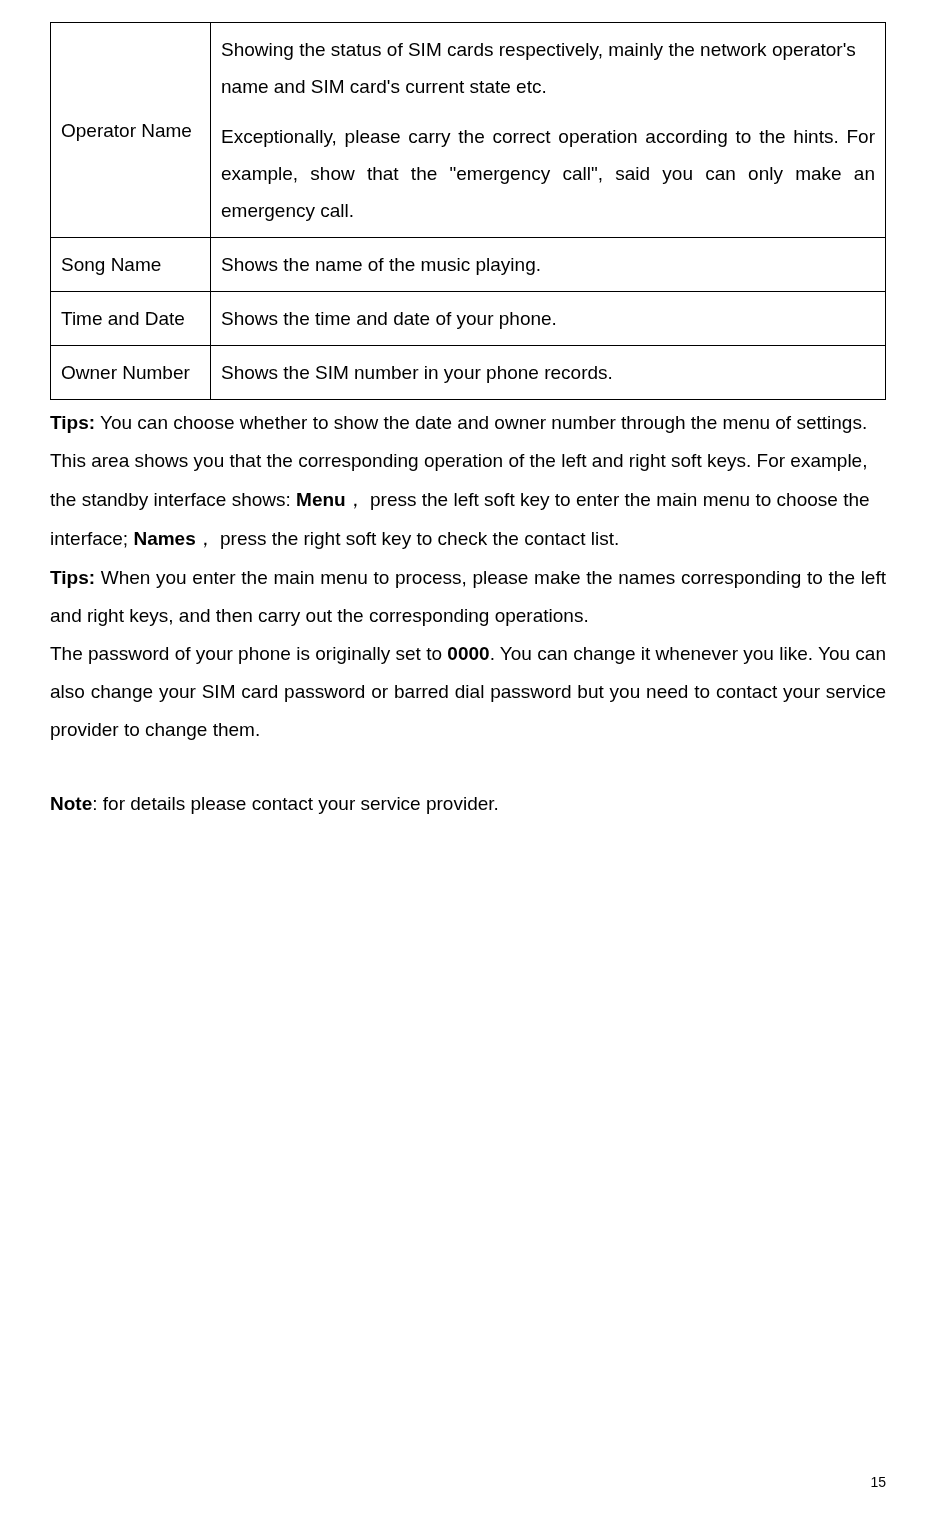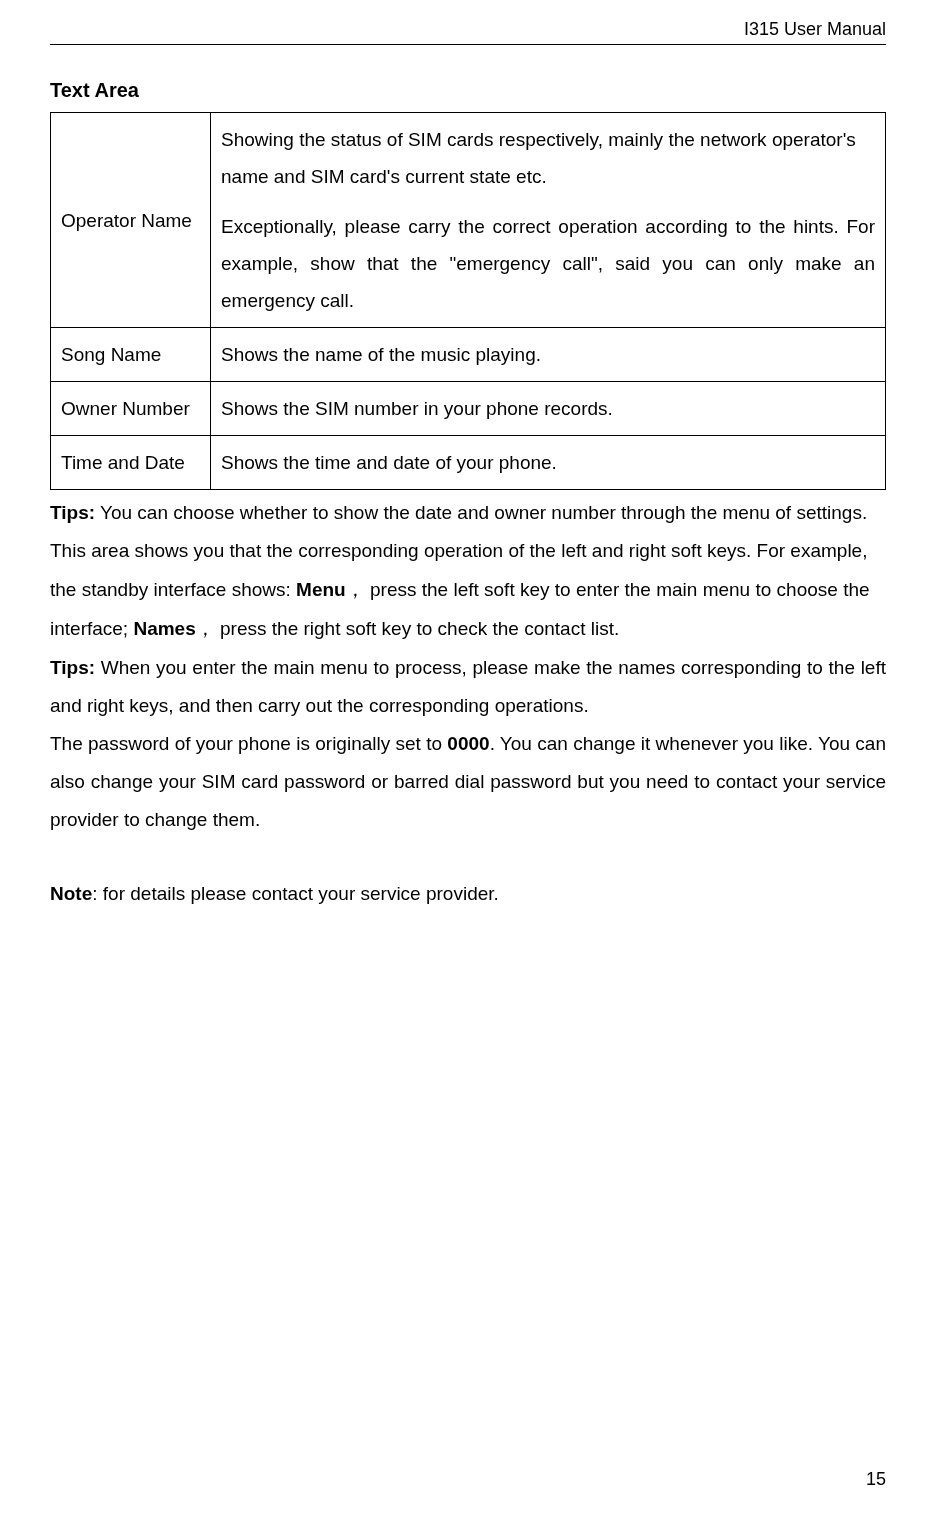--- a/index.html
+++ b/index.html
@@ -65,21 +65,21 @@
     .section-heading-large {
       font-weight: bold;
       font-size: 24px;
       margin-top: 32px;
       margin-bottom: 8px;
     }
     .page-number {
       position: absolute;
       bottom: 34px;
       right: 50px;
-      font-size: 18px;
+      font-size: 14px;
       margin-top: 39px;
     }
     .desc-para1 {
       line-height: 1.95;
     }
     .desc-para2 {
       line-height: 1.95;
       text-align: justify;
       margin-top: 13px;
     }
@@ -92,46 +92,42 @@
     }
     .note-line {
       line-height: 2.0;
       margin-top: 36px;
     }
   </style>
 </head>
 <body>
 
 <div class="page-container">
-  <div class="header-area">
-    <span class="header-title">I315 User Manual</span>
-  </div>
 
-  <div class="section-heading">Text Area</div>
 
   <table class="content-table">
     <tbody>
         <tr>
       <td class="label-col">Operator Name</td>
       <td>
         <div class="desc-para1">Showing the status of SIM cards respectively, mainly the network operator's name and SIM card's current state etc.</div>
         <div class="desc-para2">Exceptionally, please carry the correct operation according to the hints. For example, show that the "emergency call", said you can only make an emergency call.</div>
       </td>
     </tr>
     <tr>
       <td class="label-col">Song Name</td>
       <td>Shows the name of the music playing.</td>
     </tr>
     <tr>
+      <td class="label-col">Time and Date</td>
+      <td>Shows the time and date of your phone.</td>
+    </tr>
+    <tr>
       <td class="label-col">Owner Number</td>
       <td>Shows the SIM number in your phone records.</td>
-    </tr>
-    <tr>
-      <td class="label-col">Time and Date</td>
-      <td>Shows the time and date of your phone.</td>
     </tr>
   </tbody>
     </table>
 
   <div class="tips-paragraph">
     <span class="bold">Tips:</span><span> You can choose whether to show the date and owner number through the menu of settings.</span>
   </div>
 
   <div class="func-body">
     <span>This area shows you that the corresponding operation of the left and right soft keys. For example, the standby interface shows: </span><span class="bold">Menu</span><span>， press the left soft key to enter the main menu to choose the interface; </span><span class="bold">Names</span><span>，  press the right soft key to check the contact list.</span>

